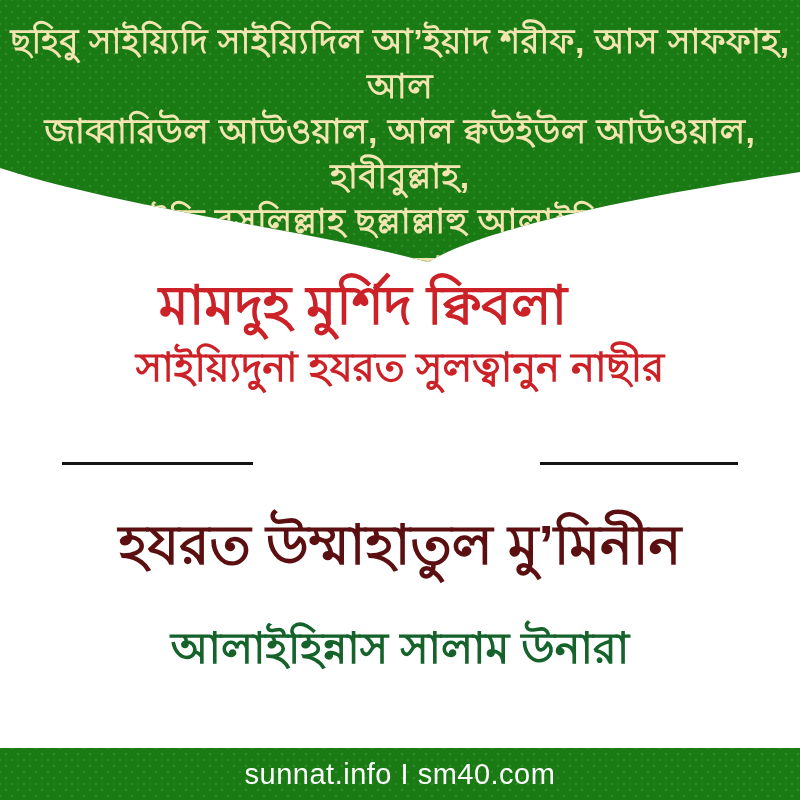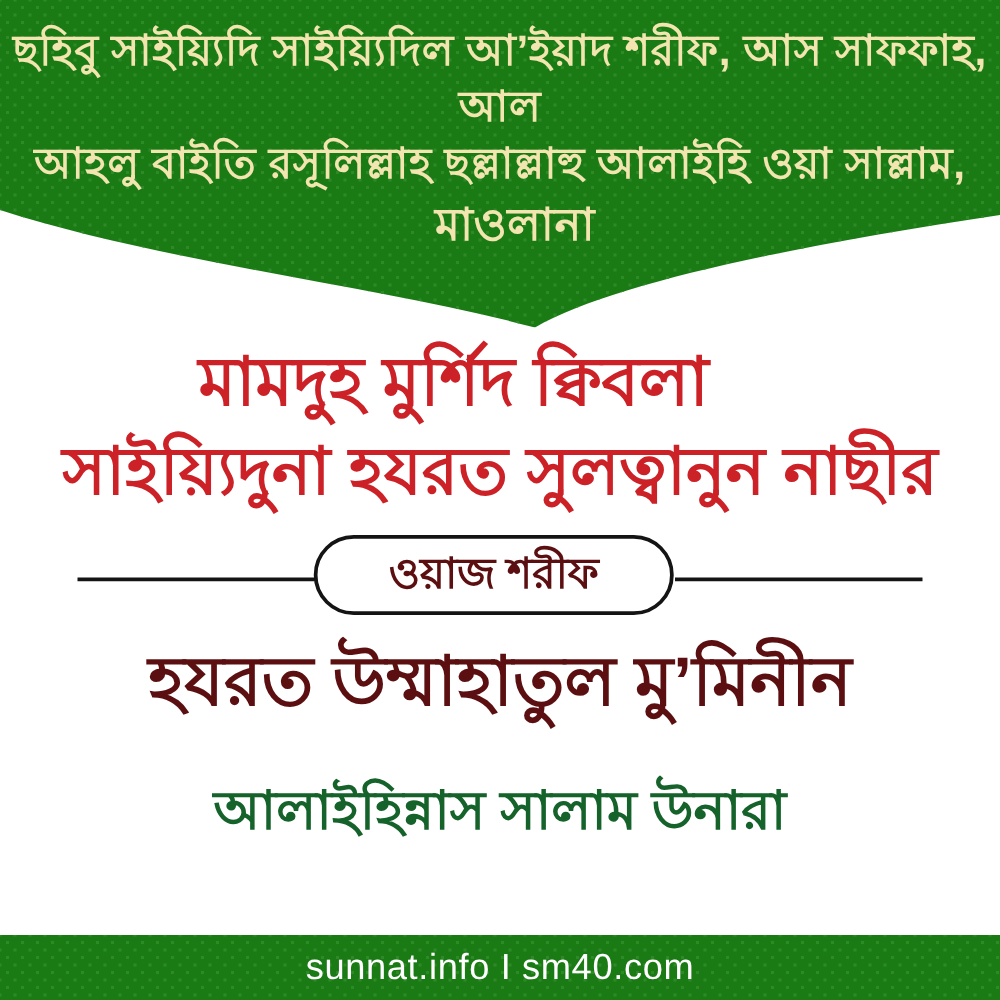--- a/index.html
+++ b/index.html
@@ -25,21 +25,21 @@
     font-size:34px;line-height:45px;
     letter-spacing:0.5px;
   }
   .header-line4{
     margin-top:3px;font-size:36px;transform:translateX(12px);
   }
   .centered-line{
     position:absolute;left:0;right:0;text-align:center;font-weight:bold;white-space:nowrap;
   }
   .red-line-1{top:264px;font-size:54px;color:#cb2127;transform:translateX(-37px);}
-  .red-line-2{top:336px;font-size:53px;color:#cb2127;}
+  .red-line-2{top:336px;font-size:40px;color:#cb2127;}
   .hline{position:absolute;top:462px;height:3px;background:#141414;}
   .hline-left{left:62px;width:191px;}
   .hline-right{left:540px;width:198px;}
   .badge{
     position:absolute;left:251px;top:428px;width:288px;height:64px;
     background:#ffffff;border:3px solid #141414;border-radius:34px;
     display:flex;align-items:center;justify-content:center;box-sizing:border-box;
   }
   .badge span{
     color:#5b0f11;font-weight:bold;font-size:34px;white-space:nowrap;
@@ -56,33 +56,31 @@
   }
 </style>
 </head>
 <body>
 
 <div class="page">
 
   <div class="header dots">
     <div class="header-text">
       <div>ছহিবু সাইয়্যিদি সাইয়্যিদিল আ’ইয়াদ শরীফ, আস সাফফাহ, আল</div>
+      <div>জাব্বারিউল আউওয়াল, আল ক্বউইউল আউওয়াল, হাবীবুল্লাহ,</div>
       <div>আহলু বাইতি রসূলিল্লাহ ছল্লাল্লাহু আলাইহি ওয়া সাল্লাম,</div>
       <div class="header-line4">মাওলানা</div>
     </div>
   </div>
 
   <div class="centered-line red-line-1">মামদুহ মুর্শিদ ক্বিবলা</div>
   <div class="centered-line red-line-2">সাইয়্যিদুনা হযরত সুলত্বানুন নাছীর</div>
 
   <div class="hline hline-left"></div>
   <div class="hline hline-right"></div>
-  <div class="badge">
-    <span>ওয়াজ শরীফ</span>
-  </div>
 
   <div class="centered-line maroon-1">হযরত উম্মাহাতুল মু’মিনীন</div>
   <div class="centered-line green-1">আলাইহিন্নাস সালাম উনারা</div>
 
   <div class="footer dots">
     <span>sunnat.info I sm40.com</span>
   </div>
 
 </div>
 

